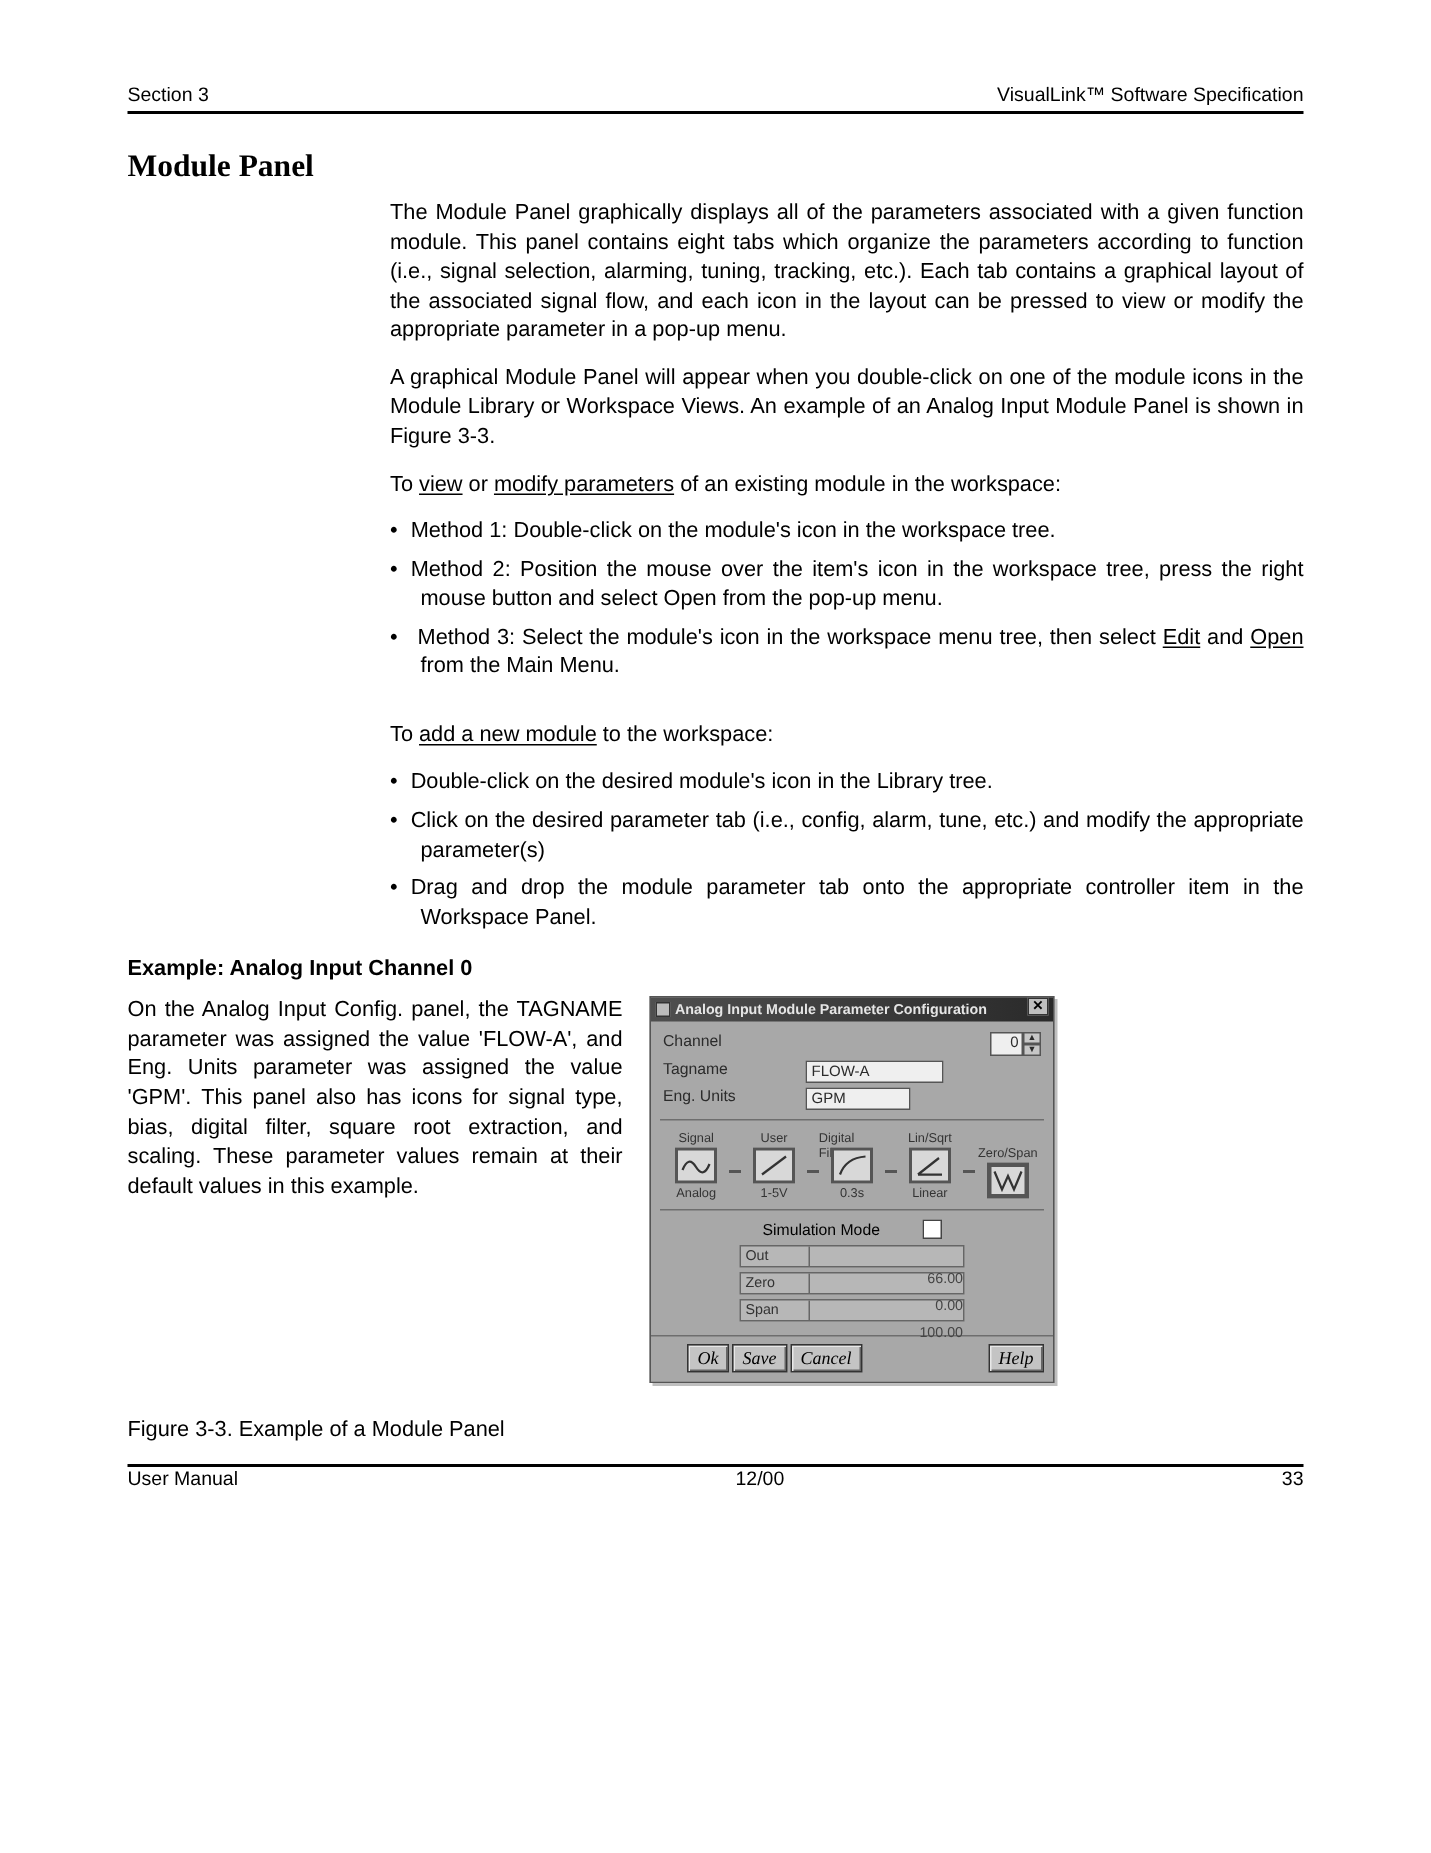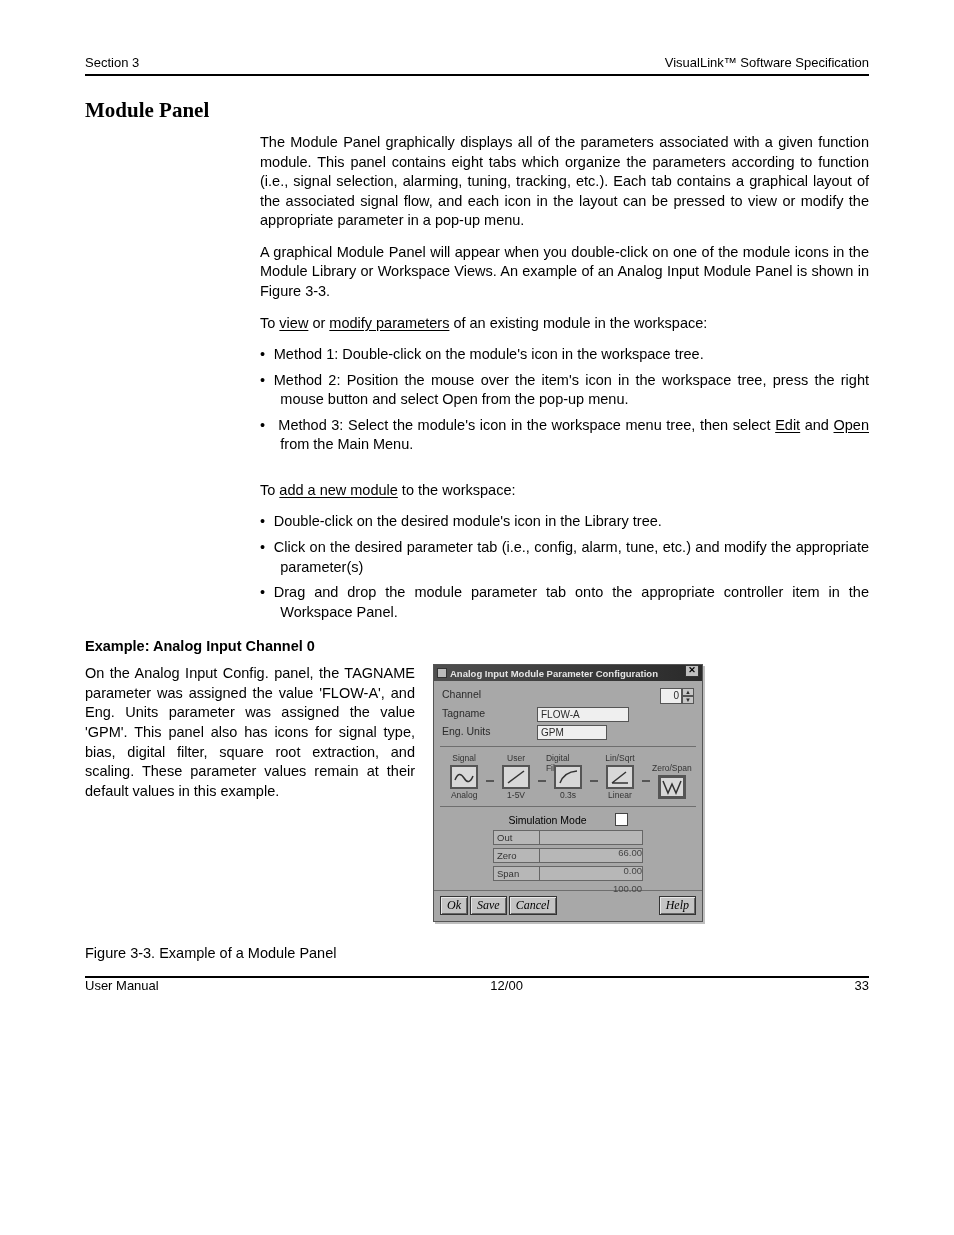--- a/index.html
+++ b/index.html
@@ -218,21 +218,21 @@
   }
   .val-table .r .v {
     flex:1;
     text-align:right;
     padding:16px 0;
     color:#444;
   }
   .btnbar {
     display:flex;
     gap:2px;
-    padding:5px 6px 6px 6px;
+    padding:5px 6px 6px 24px;
     border-top:1px solid #6e6e6e;
     background:#a8a8a8;
     align-items:flex-end;
   }
   .winbtn {
     font-family: "Times New Roman", Times, serif;
     font-style: italic;
     font-size: 12px;
     background:#c4c4c4;
     border:1px solid #333;

